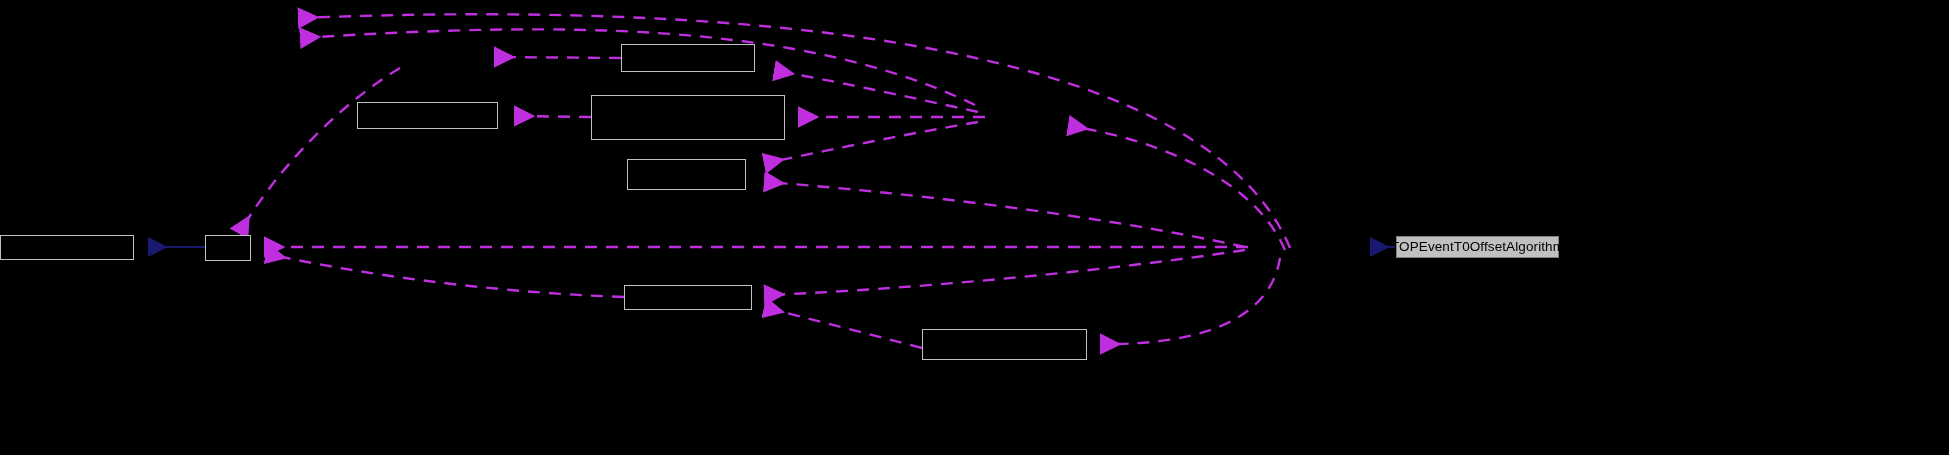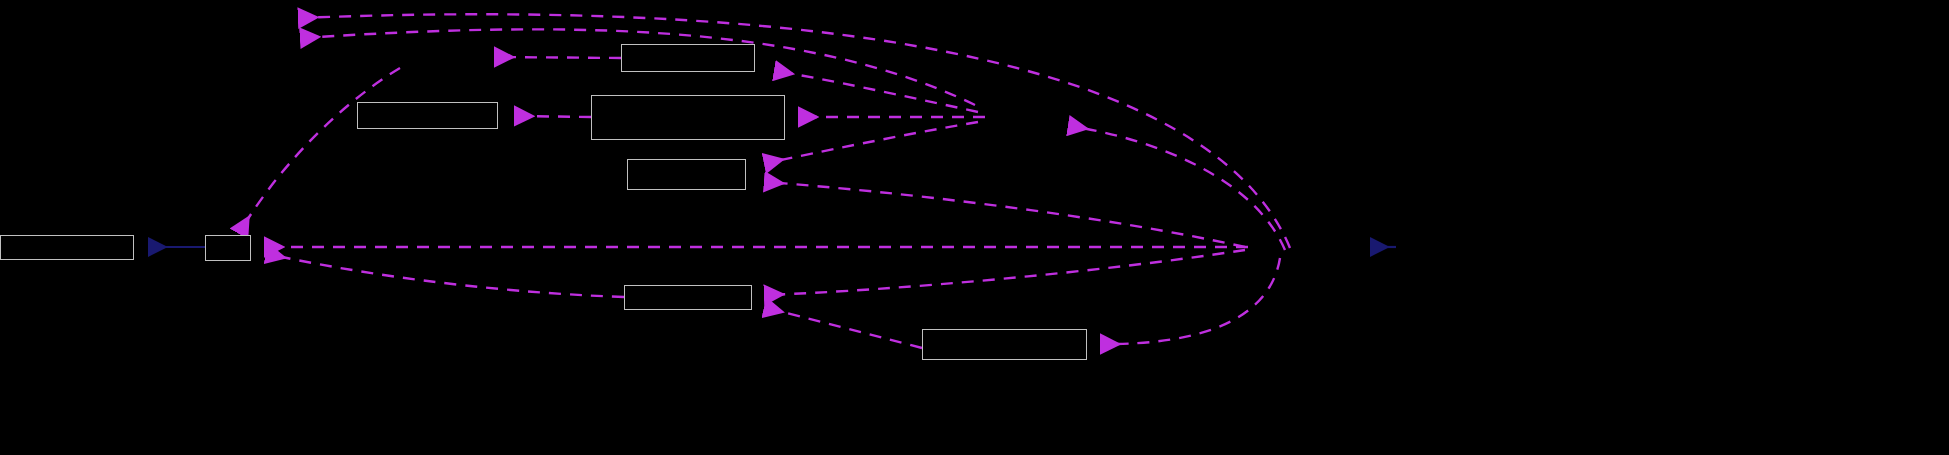--- a/index.html
+++ b/index.html
@@ -117,14 +117,17 @@
   </div>
 
   <div class="node" style="left:624px;top:285px;width:128px;height:25px;">
     <span class="lbl"></span>
   </div>
 
   <div class="node" style="left:922px;top:329px;width:165px;height:31px;">
     <span class="lbl"></span>
   </div>
 
+  <div class="node filled" style="left:1396px;top:236px;width:163px;height:22px;">
+    <span class="lbl">TOPEventT0OffsetAlgorithm</span>
+  </div>
 
 </div>
 
 </body></html>

